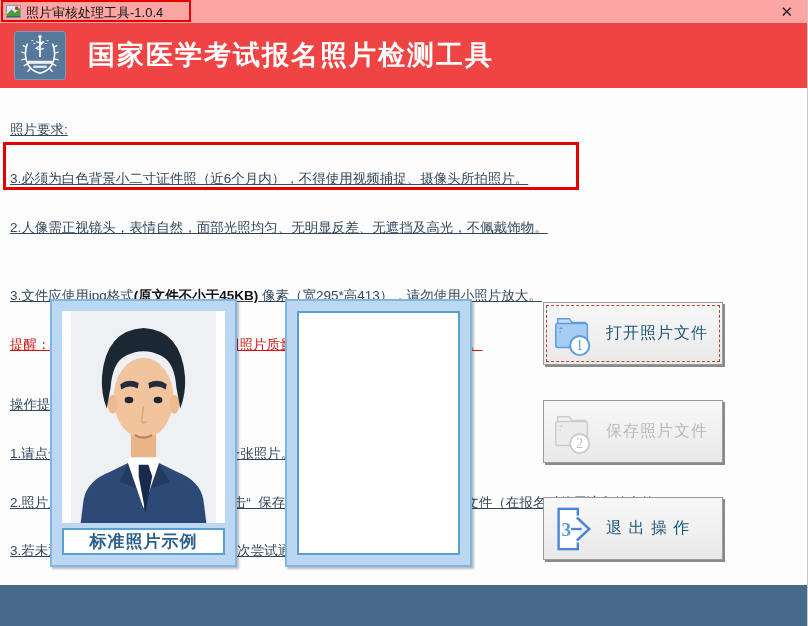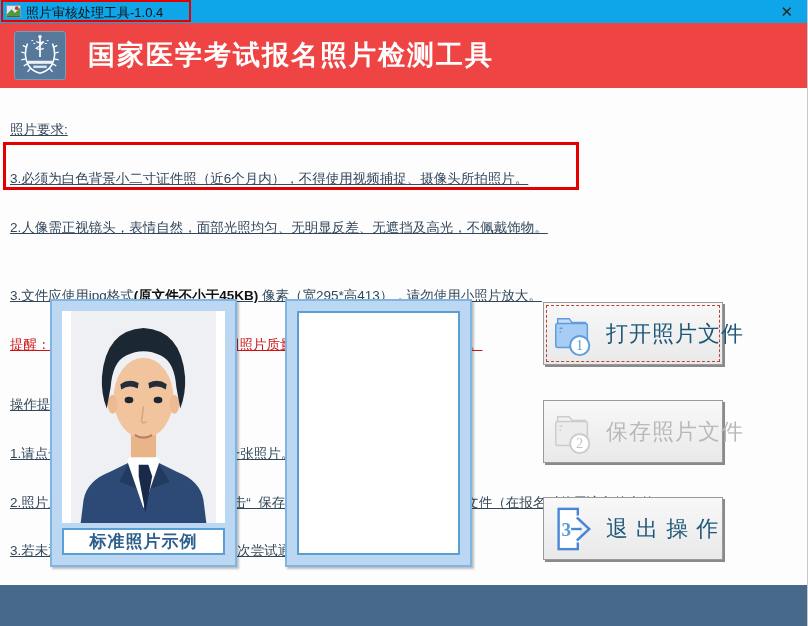--- a/index.html
+++ b/index.html
@@ -1,21 +1,21 @@
 <!DOCTYPE html>
 <html><head>
 <meta charset="utf-8">
 <style>
   * { margin:0; padding:0; box-sizing:border-box; }
   html,body { width:808px; height:626px; }
   body { font-family:"Liberation Sans","DejaVu Sans",sans-serif; background:#fff; }
   #window { position:relative; width:808px; height:626px; background:#fdfdfd; overflow:hidden; border-right:1px solid #c8c8c8; }
 
   
-  .titlebar { position:absolute; top:0; left:0; width:100%; height:23px; background:#0ea5e9; }
+  .titlebar { position:absolute; top:0; left:0; width:100%; height:23px; background:#fca5a5; }
   .titlebar .appicon { position:absolute; left:6px; top:4px; width:15px; height:15px; }
   .titlebar .title { position:absolute; left:26px; top:4px; font-size:13px; color:#111; white-space:nowrap; }
   .titlebar .close { position:absolute; right:14px; top:2px; font-size:15px; color:#222; cursor:pointer; line-height:20px; }
   .anno-title { position:absolute; left:1px; top:0px; width:190px; height:22px; border:2px solid #e50000; pointer-events:none; }
 
   
   .header { position:absolute; top:23px; left:0; width:100%; height:65px; background:#ef4444; }
   .logo { position:absolute; left:14px; top:8px; width:52px; height:49px; background:#56789b; border:1px solid #7e9bb5; border-radius:3px; }
   .header .htitle { position:absolute; left:88px; top:14px; font-size:27px; font-weight:bold; color:#fff; letter-spacing:2px; white-space:nowrap; }
 
@@ -38,21 +38,21 @@
   .photo-area.bordered { border:2px solid #5a9fd4; }
   .photo-area svg { width:calc(100% - 18px); height:100%; }
   .photo-label { height:27px; background:#ffffff; border:2px solid #5a9fd4; color:#2c5f8c;
     font-size:17px; font-weight:600; display:flex; align-items:center; justify-content:center; letter-spacing:1px; }
 
   
   .action-btn { position:absolute; left:543px; width:180px; height:63px;
     background:linear-gradient(#f8f8f8,#e9e9e9); border:1px solid #9a9a9a;
     box-shadow:2px 2px 0 #8a8a8a; display:flex; align-items:center; gap:10px;
     padding:0 6px; cursor:pointer; }
-  .action-btn .lbl { font-size:22px; color:#1d5878; letter-spacing:1px; white-space:nowrap; }
+  .action-btn .lbl { font-size:16px; color:#1d5878; letter-spacing:1px; white-space:nowrap; }
   .btn-open { top:302px; }
   .btn-open::after { content:""; position:absolute; inset:2px; border:1px dashed #b84434; pointer-events:none; }
   .btn-save { top:400px; cursor:default; }
   .btn-save .lbl { color:#b9b9b9; }
   .btn-exit { top:497px; }
   .action-btn svg { width:46px; height:46px; flex:0 0 auto; }
 
   
   .footer { position:absolute; left:0; bottom:0; width:100%; height:41px; background:#47698a; }
 </style>

